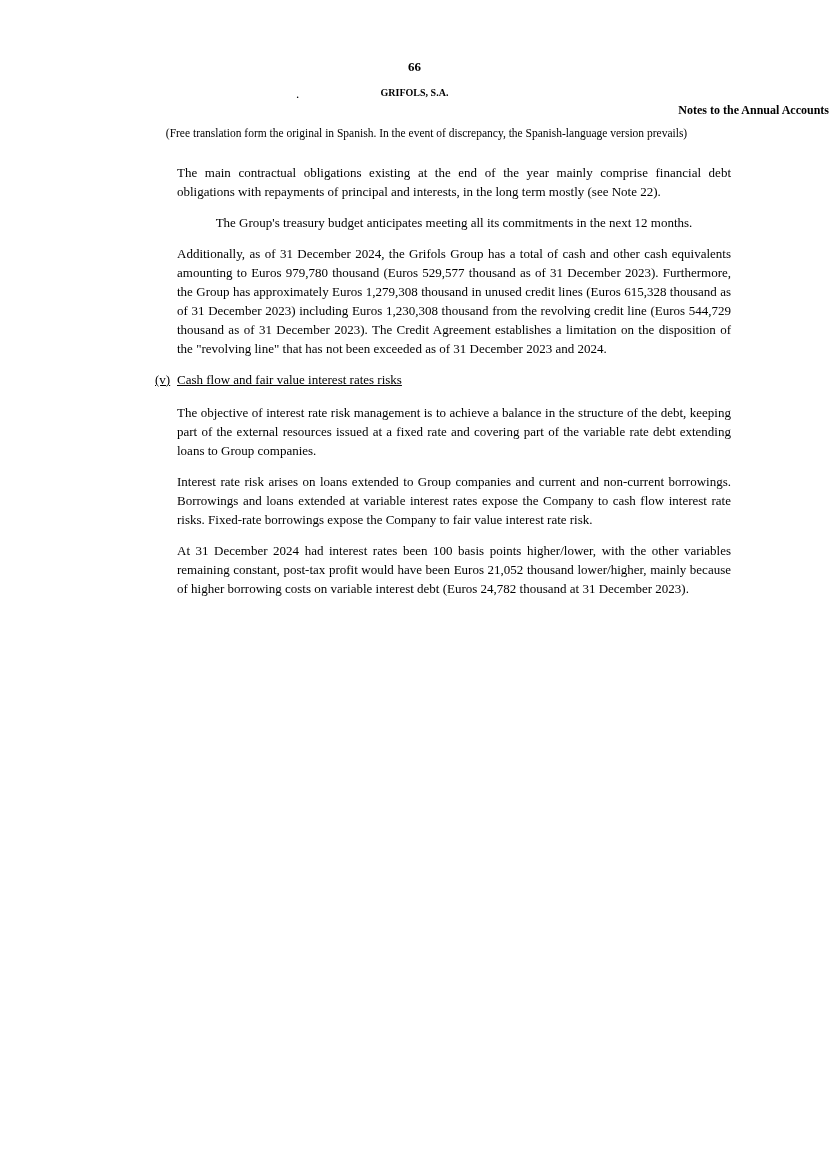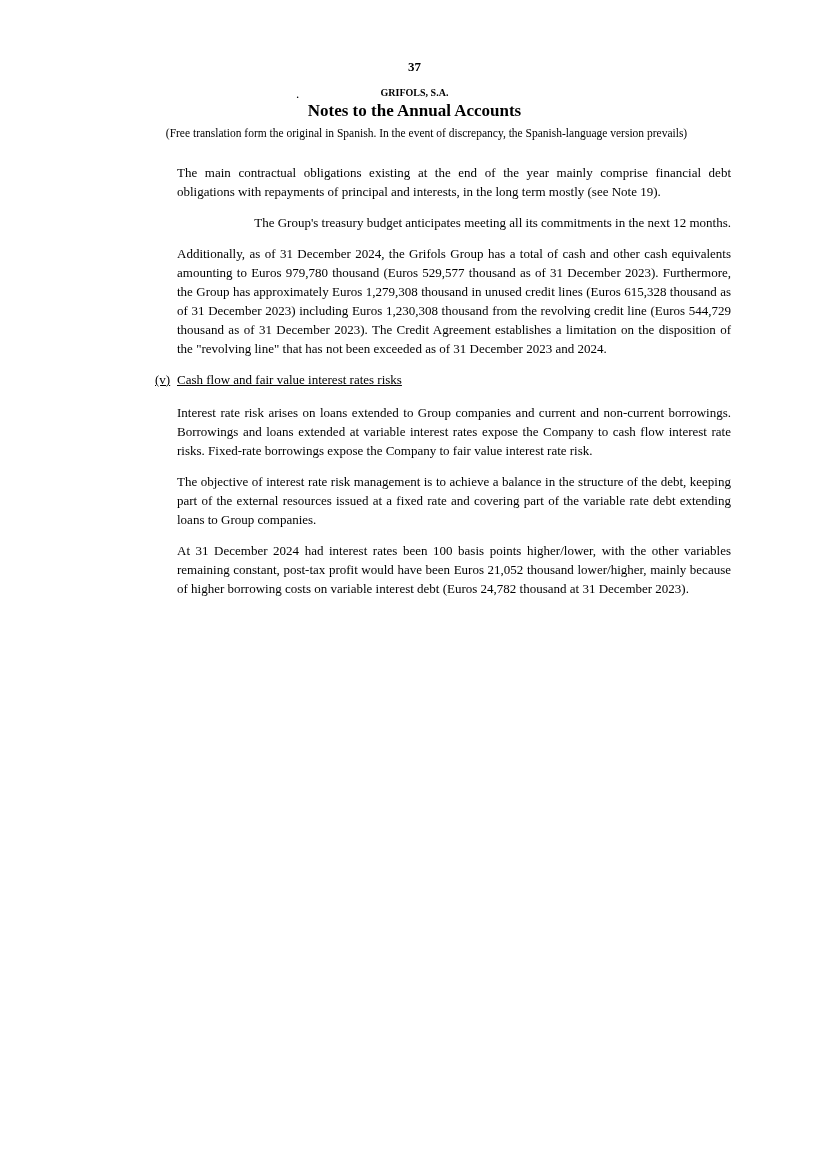--- a/index.html
+++ b/index.html
@@ -42,23 +42,23 @@
     text-align: center;
     font-weight: bold;
     font-size: 10px;
     line-height: 17px;
   }
   .subtitle {
     position: absolute;
     top: 102px;
     left: 0;
     width: 100%;
-    text-align: center;
+    text-align: right;
     font-weight: bold;
-    font-size: 17px;
+    font-size: 12px;
     line-height: 17px;
   }
   .translation-note {
     position: absolute;
     top: 126px;
     left: 12px;
     width: 100%;
     text-align: center;
     font-size: 11.5px;
     line-height: 15px;
@@ -69,21 +69,21 @@
     left: 177px;
     width: 554px;
     font-size: 13px;
     line-height: 19px;
   }
   .para {
     text-align: justify;
     margin: 0 0 12px 0;
   }
   .para.single {
-    text-align: right;
+    text-align: center;
   }
   .section-heading {
     position: relative;
     margin: 2px 0 14px 0;
     font-size: 13px;
     line-height: 19px;
   }
   .section-marker {
     position: absolute;
     left: -22px;
@@ -92,44 +92,44 @@
   }
   .section-heading-text {
     text-decoration: underline;
   }
 </style>
 </head>
 <body>
 
 <div class="page">
 
-  <div class="page-number">37</div>
+  <div class="page-number">66</div>
 
   <span class="stray-dot">.</span>
 
   <div class="company">GRIFOLS, S.A.</div>
 
   <div class="subtitle">Notes to the Annual Accounts</div>
 
   <div class="translation-note">(Free translation form the original in Spanish. In the event of discrepancy, the Spanish-language version prevails)</div>
 
   <div class="body-col">
 
-    <p class="para">The main contractual obligations existing at the end of the year mainly comprise financial debt obligations with repayments of principal and interests, in the long term mostly (see Note 19).</p>
+    <p class="para">The main contractual obligations existing at the end of the year mainly comprise financial debt obligations with repayments of principal and interests, in the long term mostly (see Note 22).</p>
 
     <p class="para single">The Group's treasury budget anticipates meeting all its commitments in the next 12 months.</p>
 
     <p class="para">Additionally, as of 31 December 2024, the Grifols Group has a total of cash and other cash equivalents amounting to Euros 979,780 thousand (Euros 529,577 thousand as of 31 December 2023). Furthermore, the Group has approximately Euros 1,279,308 thousand in unused credit lines (Euros 615,328 thousand as of 31 December 2023) including Euros 1,230,308 thousand from the revolving credit line (Euros 544,729 thousand as of 31 December 2023). The Credit Agreement establishes a limitation on the disposition of the "revolving line" that has not been exceeded as of 31 December 2023 and 2024.</p>
 
 
     <div class="section-heading">
       <span class="section-marker">(v)</span>
       <span class="section-heading-text">Cash flow and fair value interest rates risks</span>
     </div>
 
+    <p class="para">The objective of interest rate risk management is to achieve a balance in the structure of the debt, keeping part of the external resources issued at a fixed rate and covering part of the variable rate debt extending loans to Group companies.</p>
+
     <p class="para">Interest rate risk arises on loans extended to Group companies and current and non-current borrowings. Borrowings and loans extended at variable interest rates expose the Company to cash flow interest rate risks. Fixed-rate borrowings expose the Company to fair value interest rate risk.</p>
-
-    <p class="para">The objective of interest rate risk management is to achieve a balance in the structure of the debt, keeping part of the external resources issued at a fixed rate and covering part of the variable rate debt extending loans to Group companies.</p>
 
     <p class="para">At 31 December 2024 had interest rates been 100 basis points higher/lower, with the other variables remaining constant, post-tax profit would have been Euros 21,052 thousand lower/higher, mainly because of higher borrowing costs on variable interest debt (Euros 24,782 thousand at 31 December 2023).</p>
 
   </div>
 </div>
 
 </body></html>

